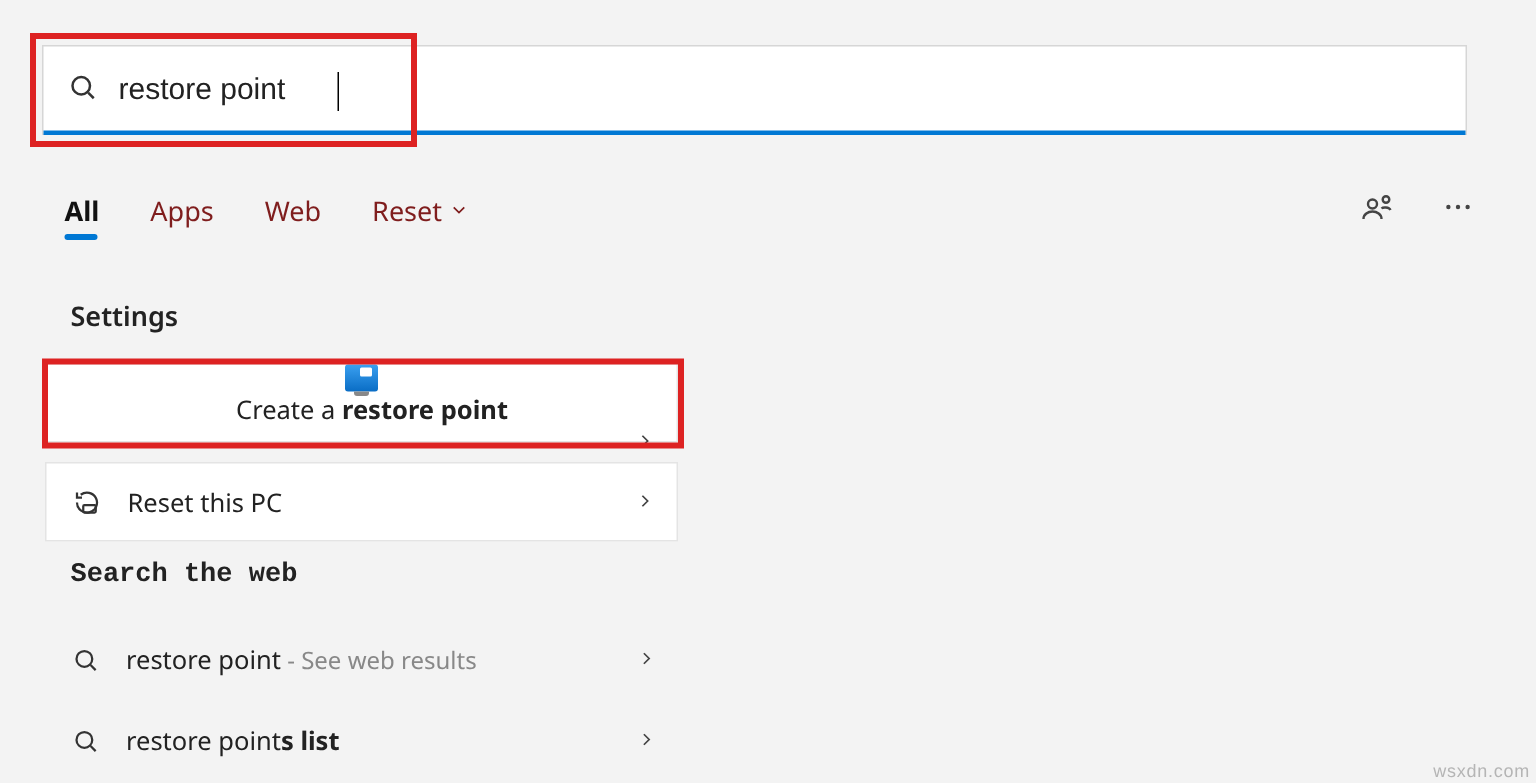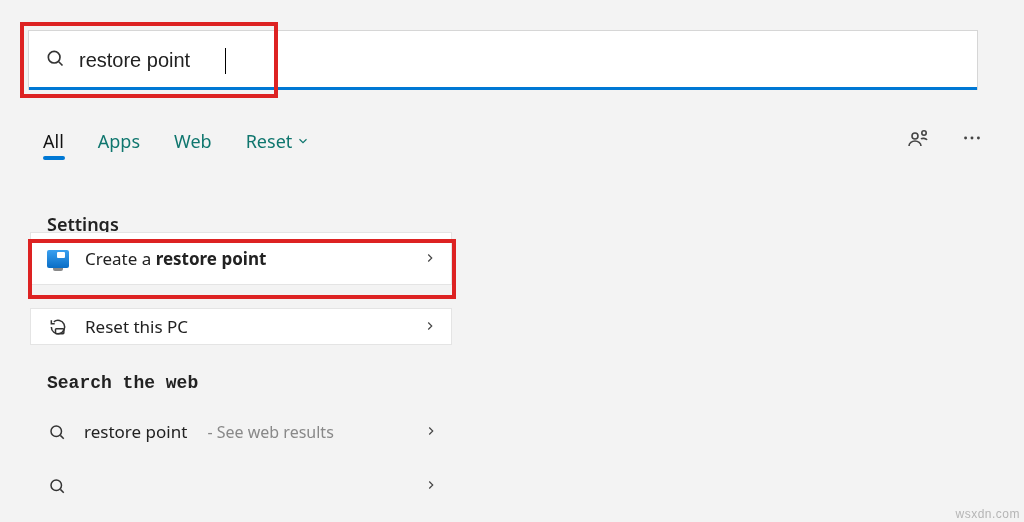--- a/index.html
+++ b/index.html
@@ -54,62 +54,62 @@
   }
   
   .tabs-row {
     position: absolute;
     left: 43px; top: 126px;
     width: 940px;
     display: flex; align-items: center;
   }
   .tab {
     font-size: 18px;
-    color: #0f766e;
+    color: #7f1d1d;
     margin-right: 34px;
     cursor: pointer;
     display: flex; align-items: center; gap: 4px;
   }
-  .tab.active { color: #111; font-weight: 400; }
+  .tab.active { color: #111; font-weight: 700; }
   .tab-underline {
     position: absolute;
     left: 43px; top: 156px;
     width: 22px; height: 4px; background: #0078d4; border-radius: 2px;
   }
   .tabs-right {
     margin-left: auto;
     display: flex; align-items: center; gap: 30px;
     color: #444;
   }
   
   .section-h {
     position: absolute;
     left: 47px;
     font-size: 18px; font-weight: 600; color: #222;
   }
-  .sec-settings { top: 212px; }
+  .sec-settings { top: 199px; }
   .sec-web { top: 373px; font-family: Liberation Mono, monospace; }
   
   .row {
     position: absolute;
     left: 30px;
-    width: 422px; height: 37px;
+    width: 422px; height: 53px;
     background: #fff;
     border: 1px solid #e4e4e4;
     display: flex; align-items: center;
     padding: 0 14px;
     cursor: pointer;
   }
-  .row.first { top: 232px; height: 53px; }
+  .row.first { top: 242px; height: 53px; flex-direction: column; }
   .row.second { top: 308px; }
   .row.web1 { top: 413px; background: transparent; border: none; }
   .row.web2 { top: 467px; background: transparent; border: none; }
   .row .ico { width: 26px; display: flex; justify-content: center; color: #333; }
   .row .txt { margin-left: 14px; font-size: 17px; color: #222; }
-  .row .sub { color: #888; font-size: 16px; margin-left: 16px; }
+  .row .sub { color: #888; font-size: 16px; }
   .row .chev { margin-left: auto; color: #444; }
   .bold { font-weight: 700; }
   
   .monitor-ico {
     width: 22px; height: 18px;
     background: linear-gradient(#3aa0f0,#0a6dc5);
     border-radius: 2px;
     position: relative;
   }
   .monitor-ico::after {
@@ -230,20 +230,21 @@
   </span>
 </div>
 
 <div class="row web2">
   <span class="ico">
     <svg width="18" height="18" viewBox="0 0 24 24" fill="none" stroke="currentColor" stroke-width="2">
         <circle cx="11" cy="11" r="7"></circle>
         <line x1="21" y1="21" x2="16.5" y2="16.5"></line>
       </svg>
   </span>
+  <span class="txt"><span>restore point</span><span class="bold">s list</span></span>
   <span class="chev">
     <svg width="14" height="14" viewBox="0 0 24 24" fill="none" stroke="currentColor" stroke-width="2">
         <polyline points="9 6 15 12 9 18"></polyline>
       </svg>
   </span>
 </div>
 
 <div class="wm">wsxdn.com</div>
 
 </body></html>

